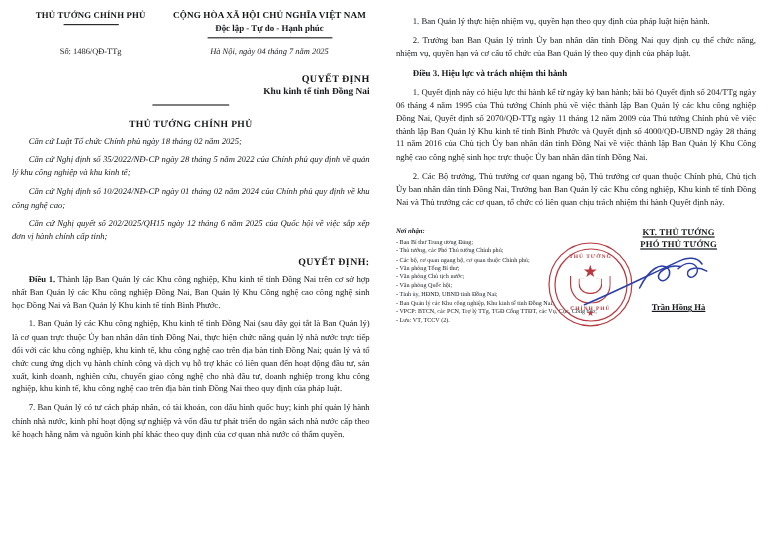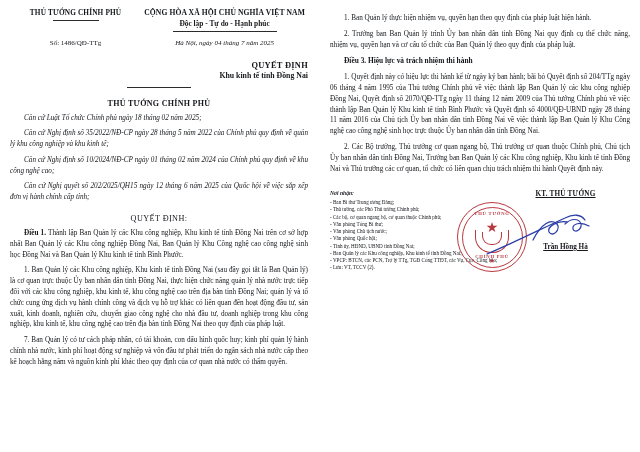--- a/index.html
+++ b/index.html
@@ -117,23 +117,23 @@
     font-size: 7.2px;
     line-height: 1.5;
     text-align: justify;
     text-indent: 14px;
     margin-top: 5px;
   }
   .para-legal {
     font-style: italic;
   }
   .decide-word {
-    text-align: center;
+    text-align: right;
     font-size: 8.2px;
-    font-weight: normal;
+    font-weight: bold;
     letter-spacing: .4px;
     margin-top: 11px;
   }
   .art-label { font-weight: bold; }
   .article-head {
     font-size: 7.4px;
     font-weight: bold;
     text-indent: 14px;
     margin-top: 6px;
     line-height: 1.45;
@@ -335,20 +335,21 @@
           <li>- Văn phòng Quốc hội;</li>
           <li>- Tỉnh ủy, HĐND, UBND tỉnh Đồng Nai;</li>
           <li>- Ban Quản lý các Khu công nghiệp, Khu kinh tế tỉnh Đồng Nai;</li>
           <li>- VPCP: BTCN, các PCN, Trợ lý TTg, TGĐ Cổng TTĐT, các Vụ, Cục, Công báo;</li>
           <li>- Lưu: VT, TCCV (2).</li>
         </ul>
       </div>
 
       <div class="sign-block">
         <div class="sign-title">KT. THỦ TƯỚNG</div>
+        <div class="sign-title">PHÓ THỦ TƯỚNG</div>
 
         <div class="seal">
           <div class="seal-ring-outer"></div>
           <div class="seal-ring-inner"></div>
           <div class="seal-text-top">THỦ TƯỚNG</div>
           <div class="seal-star">★</div>
           <div class="seal-emblem"></div>
           <div class="seal-text-bottom">CHÍNH PHỦ</div>
           <div class="seal-bottom-star">★</div>
         </div>

